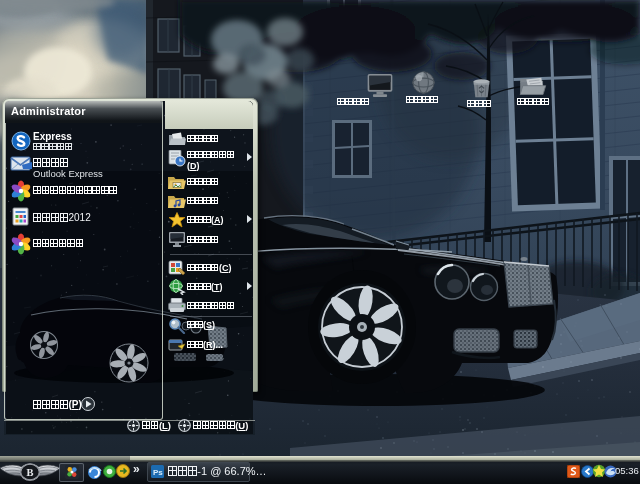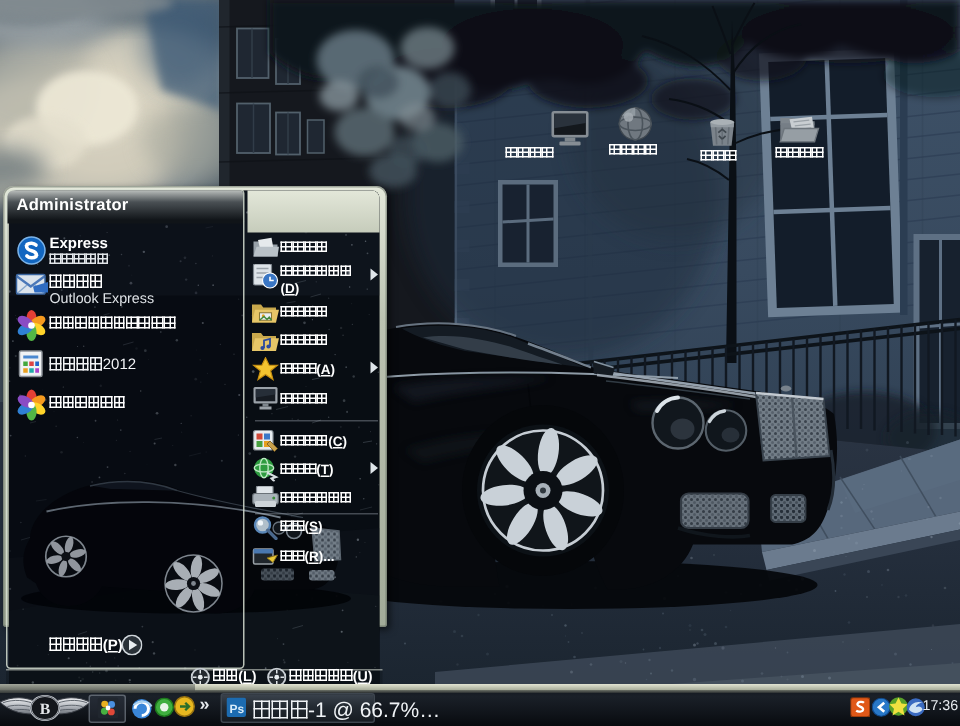--- a/index.html
+++ b/index.html
@@ -547,21 +547,21 @@
  <g stroke="#9aa1a7" stroke-width="1">
       <line x1="12" y1="6" x2="24" y2="4.6"></line>
       <line x1="13" y1="9" x2="25" y2="7.6"></line>
       <line x1="13.5" y1="12" x2="25.5" y2="10.6"></line>
     </g>
  <path d="M2,21 L5,11 L31,11 L28,21 Z" fill="#969ea4"></path>
  <path d="M2,21 L5,11 L31,11 L28,21 Z" fill="none" stroke="#6d757c" stroke-width="1"></path>
 </svg>
 <div class="dlab" style="left:512px;top:97px;width:42px"><i class="h"></i><i class="h"></i><i class="h"></i><i class="h"></i></div>
 
-<div class="abs" style="left:2px;top:124px;width:256px;height:294px">
+<div class="abs" style="left:2px;top:98px;width:256px;height:294px">
  <div class="abs" style="inset:0;background:linear-gradient(#e4e8da,#bcc3b2 30%,#a2ab99);border-radius:7px 7px 2px 2px;box-shadow:2px 2px 5px rgba(0,0,0,.55),inset 0 0 0 1px rgba(85,95,85,.5)"></div>
 
  <div class="abs" style="left:4px;top:3px;width:247px;height:333px;border-radius:5px 5px 0 0;overflow:hidden;background:#080d13">
   <svg width="247" height="333" viewBox="0 0 247 333">
    <rect width="247" height="333" fill="#080d13"></rect>
    <rect width="247" height="70" fill="#0e141c"></rect>
    <polygon points="0,245 247,225 247,333 0,333" fill="#0b1017"></polygon>
    <polygon points="0,280 120,260 247,270 247,333 0,333" fill="#0d1319"></polygon>
    <g>
           <circle cx="80.0" cy="50.2" r="0.7" fill="#cdd8e2" opacity="0.10"></circle>
@@ -1151,34 +1151,34 @@
       <circle cx="7" cy="7" r="6.5" fill="none" stroke="#9a7410" stroke-width="1"></circle>
   <path d="M4,7 L10,7 M7.5,4.5 L10,7 L7.5,9.5" stroke="#2a6e2a" stroke-width="1.6" fill="none"></path>
  </svg>
  <div class="abs" style="left:133px;top:6px;color:#e6eaee;font-size:12px;font-weight:bold;letter-spacing:-1px">»</div>
 
  <div class="abs" style="left:147px;top:6px;width:103px;height:20px;background:linear-gradient(#3a424c,#232a32 45%,#161b21);border:1px solid #3e464f;border-radius:2px"></div>
  <svg class="abs" style="left:151px;top:9px" width="13" height="13" viewBox="0 0 13 13">
   <rect width="13" height="13" rx="1.5" fill="#1c6bb0"></rect>
   <text x="2" y="10" font-size="8" font-weight="bold" fill="#d8ecfa" font-family="Liberation Sans,sans-serif">Ps</text>
  </svg>
- <div class="abs" style="left:168px;top:9px;color:#f0f3f6;font-size:14px;white-space:nowrap"><i class="h"></i><i class="h"></i><i class="h"></i>-1 @ 66.7%…</div>
+ <div class="abs" style="left:168px;top:9px;color:#f0f3f6;font-size:11px;white-space:nowrap"><i class="h"></i><i class="h"></i><i class="h"></i>-1 @ 66.7%…</div>
 
  <svg class="abs" style="left:567px;top:9px" width="13" height="13" viewBox="0 0 13 13">
   <rect width="13" height="13" rx="2" fill="#e05818"></rect>
       <rect width="13" height="13" rx="2" fill="none" stroke="#8a3408" stroke-width="1"></rect>
   <path d="M9,3.5 C8,2.6 5,2.6 4.6,4.4 C4.2,6.2 8.6,6 8.4,8 C8.2,9.8 5,9.8 3.8,8.8" stroke="#fff" stroke-width="1.5" fill="none"></path>
  </svg>
  <svg class="abs" style="left:581px;top:9px" width="13" height="13" viewBox="0 0 13 13">
   <circle cx="6.5" cy="6.5" r="6" fill="#2878c8"></circle>
       <circle cx="6.5" cy="6.5" r="6" fill="none" stroke="#10488a" stroke-width=".8"></circle>
   <path d="M8.5,3.5 L5,6.5 L8.5,9.5" stroke="#fff" stroke-width="1.8" fill="none"></path>
  </svg>
  <svg class="abs" style="left:592px;top:8px" width="14" height="14" viewBox="0 0 14 14">
   <circle cx="7" cy="7" r="6.2" fill="#58a028"></circle>
   <polygon points="7,1 9,5 13,5.5 10,8.5 11,13 7,10.5 3,13 4,8.5 1,5.5 5,5" fill="#f0e040"></polygon>
  </svg>
  <svg class="abs" style="left:604px;top:9px" width="13" height="13" viewBox="0 0 13 13">
   <circle cx="6.5" cy="6.5" r="6" fill="#3a6ac0"></circle>
   <path d="M2,8 C3,4 7,2 11,3.5 C9,3.5 7,4.5 6.5,6.5 C8.5,5.5 10.5,6 11,8 C9,11 4,11 2,8 Z" fill="#cfe2f4"></path>
  </svg>
- <div class="abs" style="left:615px;top:9px;color:#e8ecf0;font-size:9.5px">17:36</div>
+ <div class="abs" style="left:615px;top:9px;color:#e8ecf0;font-size:9.5px">05:36</div>
 </div>
 
 </body></html>

